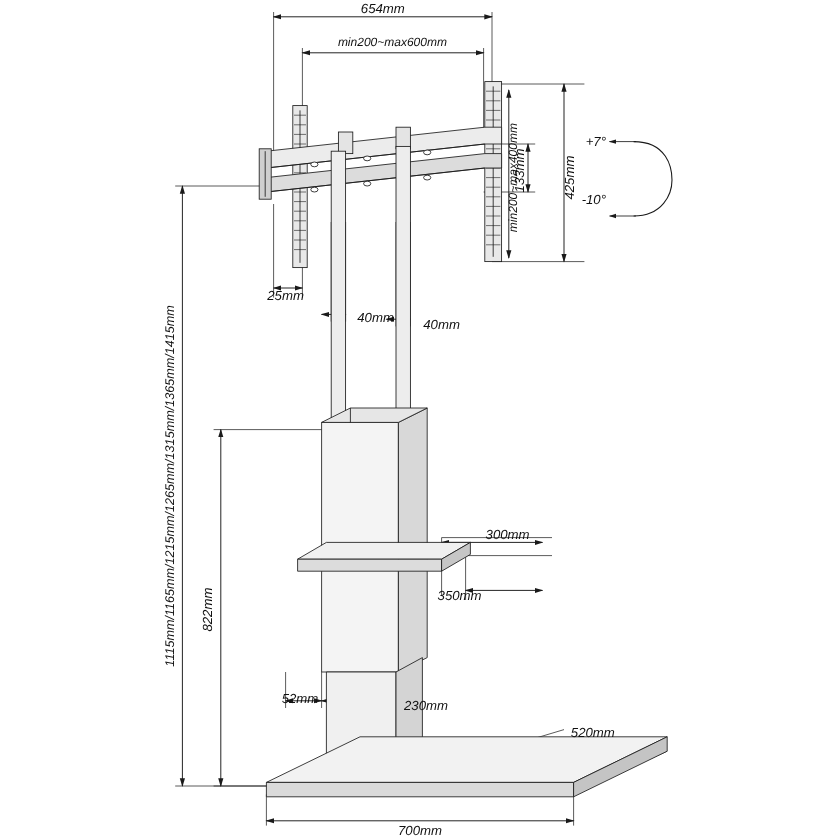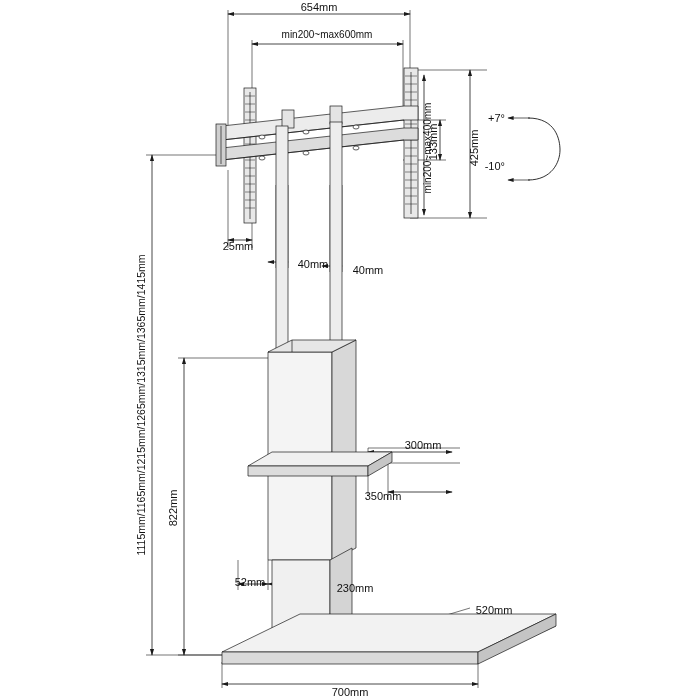--- a/index.html
+++ b/index.html
@@ -1,17 +1,17 @@
 <!DOCTYPE html>
 <html><head>
 <meta charset="utf-8">
 <style>
   html,body{margin:0;padding:0;background:#ffffff;}
   body{width:700px;height:700px;overflow:hidden;font-family:"Liberation Sans",sans-serif;}
-  #stage{position:relative;width:564px;height:700px;}
+  #stage{position:relative;width:564px;height:700px;font-style:italic;}
   svg#diagram{position:absolute;left:0;top:0;width:700px;height:700px;display:block;}
   .dimtext{font-family:"Liberation Sans",sans-serif;font-size:11px;fill:#111;}
   .dimtext-sm{font-family:"Liberation Sans",sans-serif;font-size:10px;fill:#111;}
   .dimtext-stack{font-family:"Liberation Sans",sans-serif;font-size:10.5px;fill:#111;}
 </style>
 </head>
 <body>
 
 <div id="stage">
 <svg id="diagram" viewBox="0 0 700 700">

